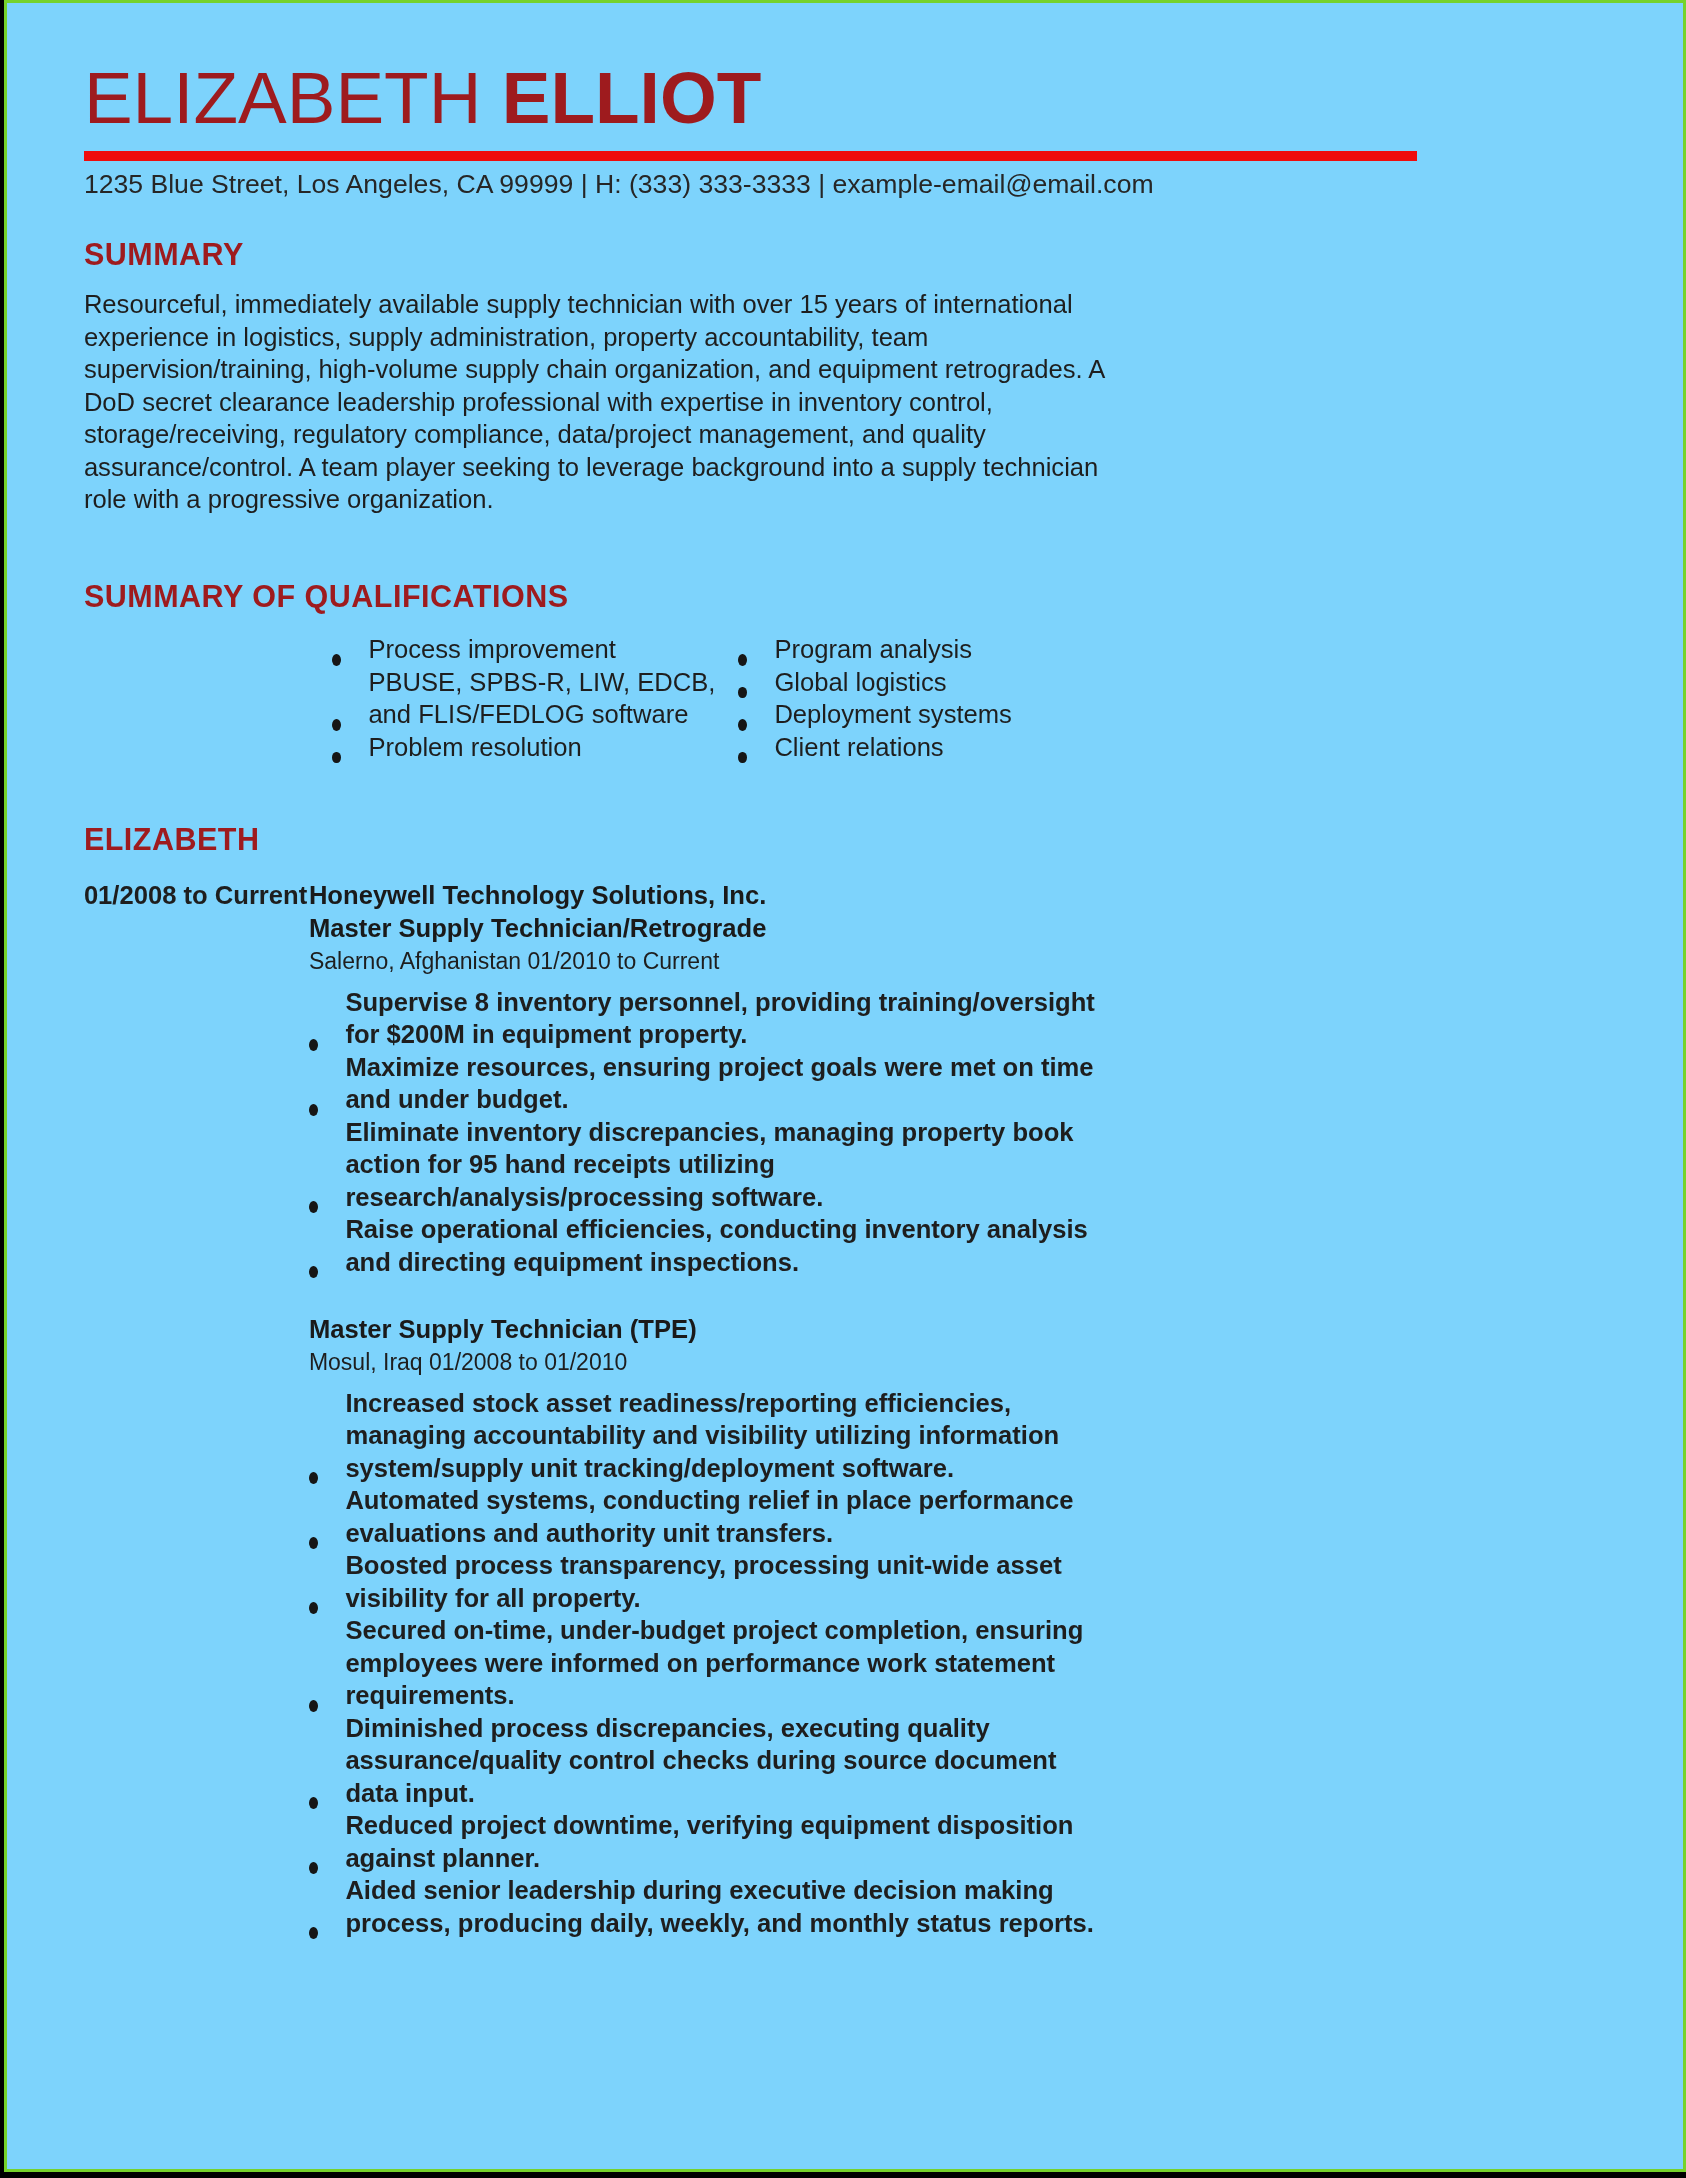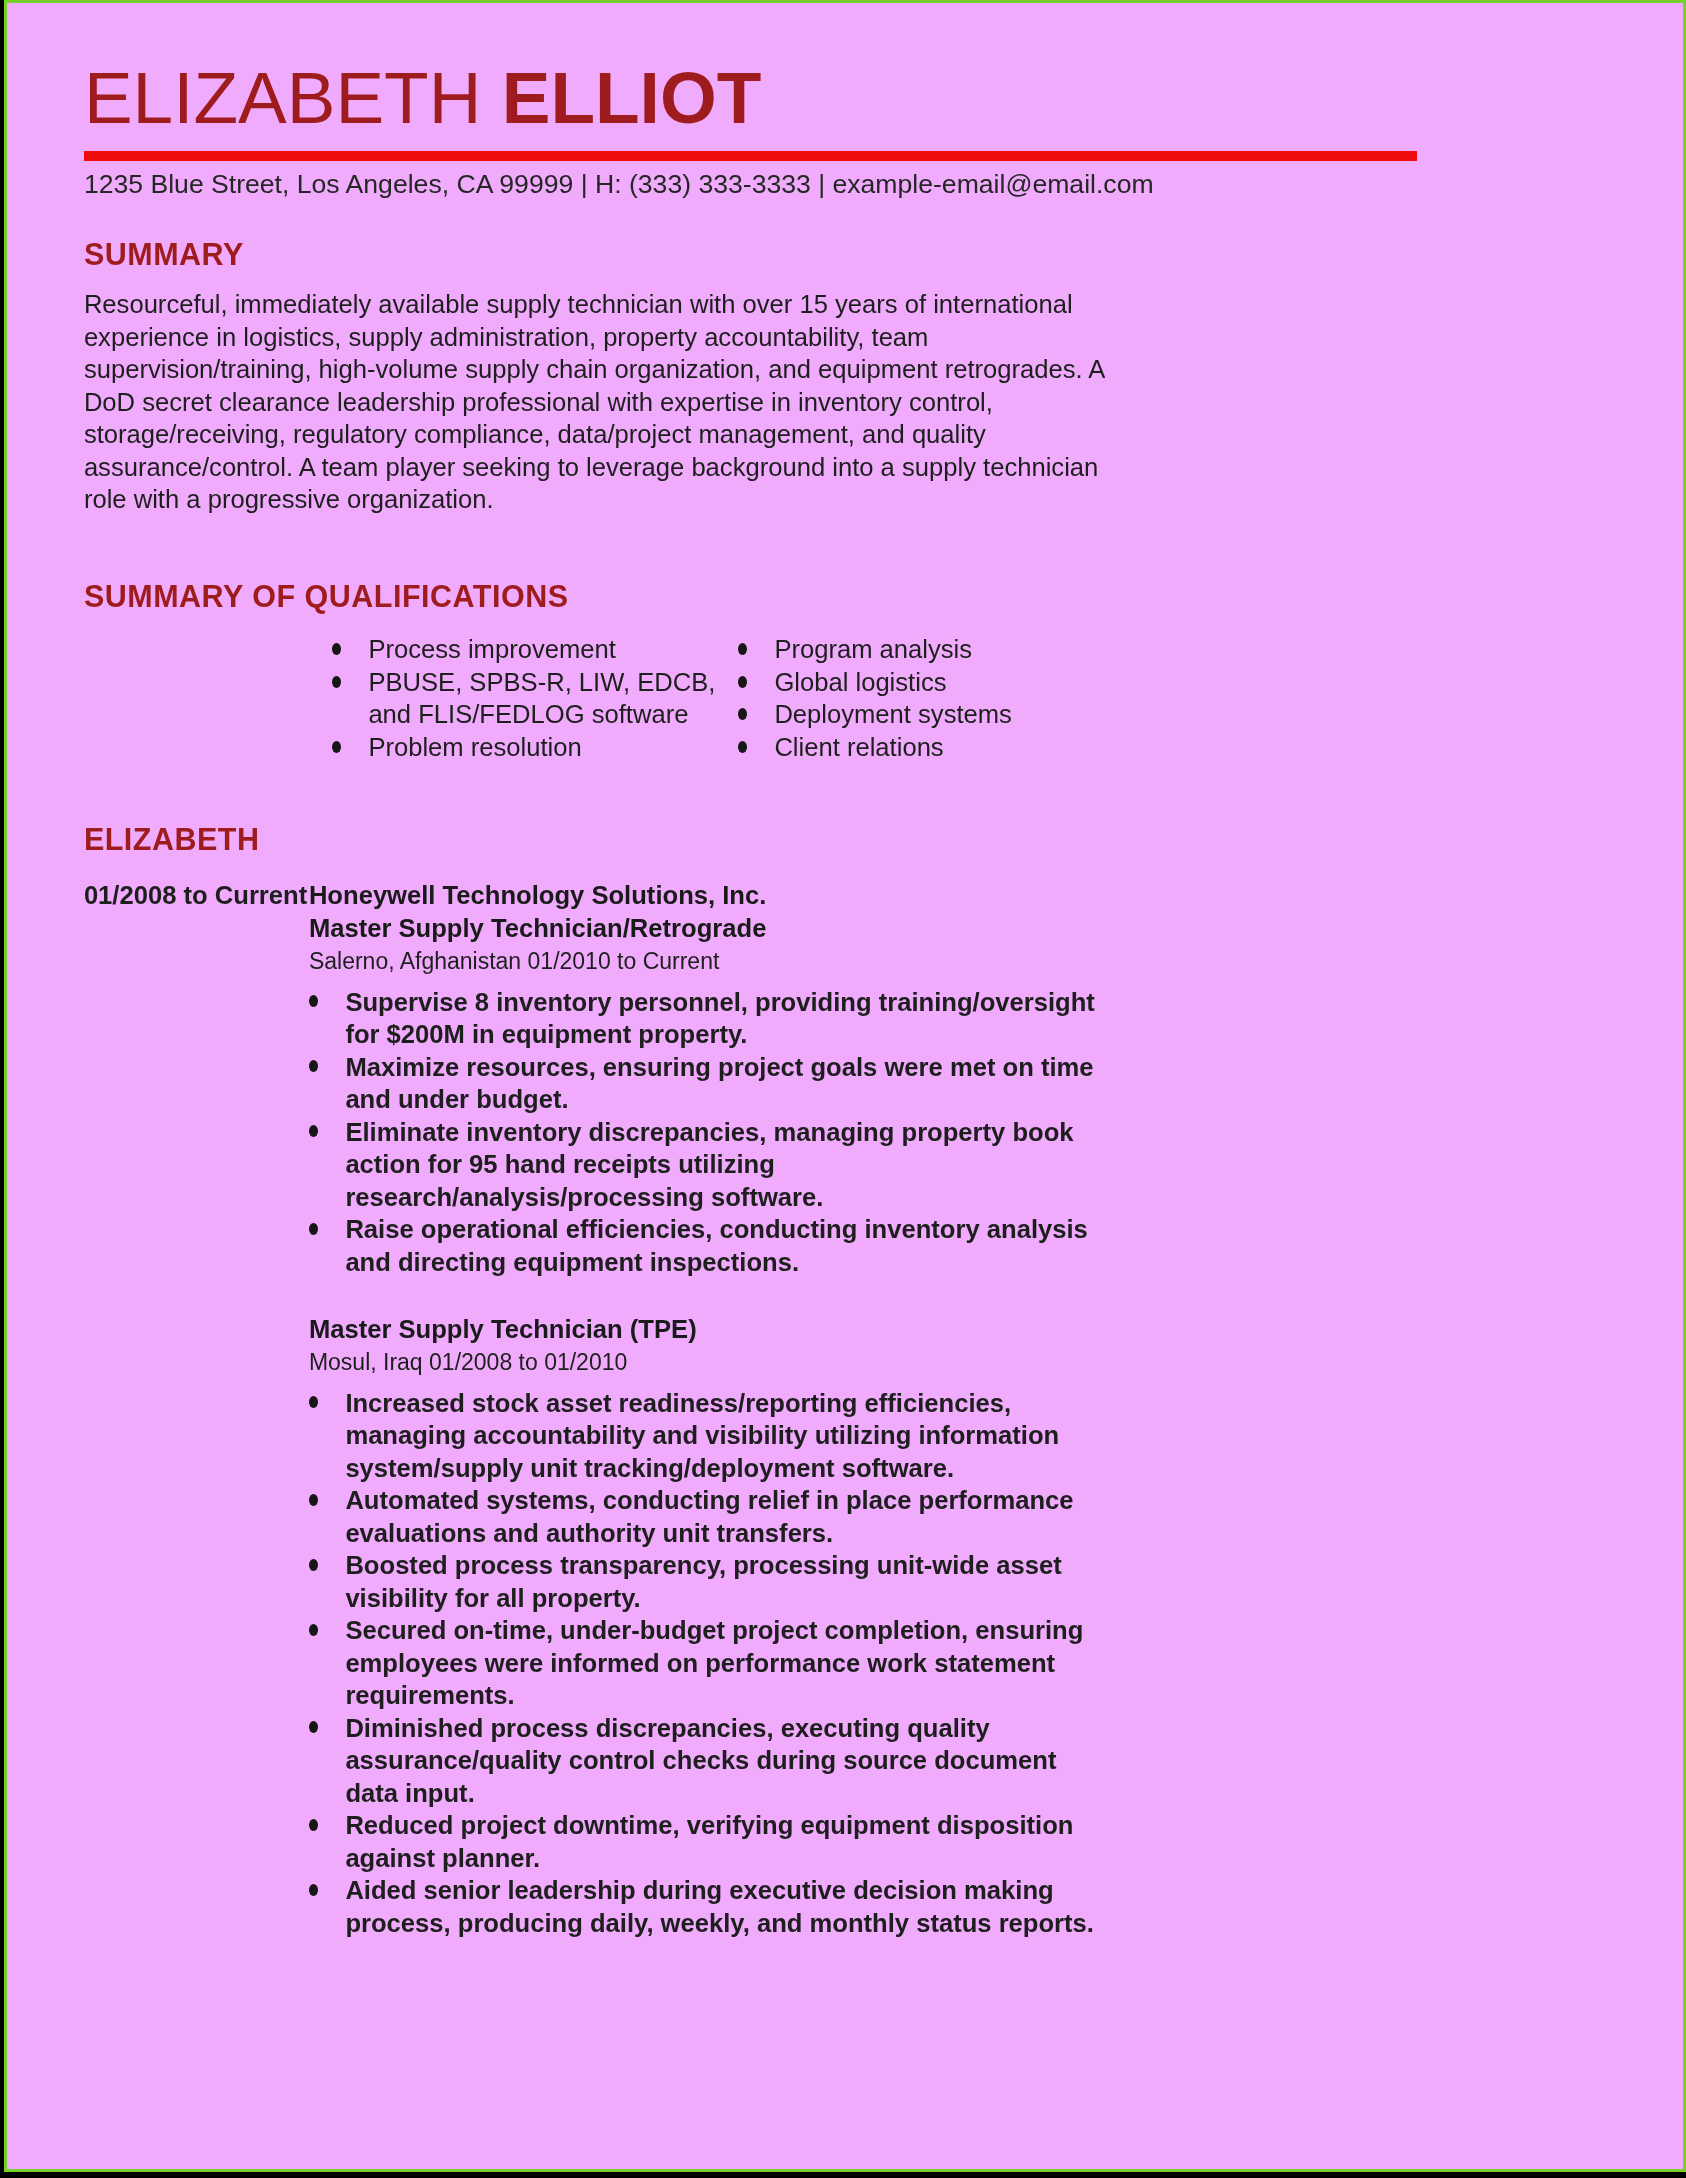--- a/index.html
+++ b/index.html
@@ -12,21 +12,21 @@
     position:relative;
     width:1686px;
     height:2179px;
     background:#000;
     overflow:hidden;
   }
   
   .page{
     position:absolute;
     left:3.9px; top:0; right:0; bottom:6.9px;
-    background:#f0abfc;
+    background:#7dd3fc;
     border:3.9px solid #76d22b;
     box-sizing:border-box;
     overflow:hidden;
   }
   .content{
     padding:29.6px 63px 0 77px;
   }
   
   .name{
     margin:27.6px 0 0 0;
@@ -71,21 +71,21 @@
     margin-top:19.7px;
     padding-left:248px;
   }
   ul.blist{
     list-style:none;
     margin:0;
     padding:0;
   }
   ul.blist li{
     display:flex;
-    align-items:flex-start;
+    align-items:flex-end;
   }
   .dot{
     flex:none;
     width:8.9px;
     height:11.8px;
     border-radius:50%;
     background:#161616;
     margin:9.9px 27.6px 0 0;
   }
   .li-text{

